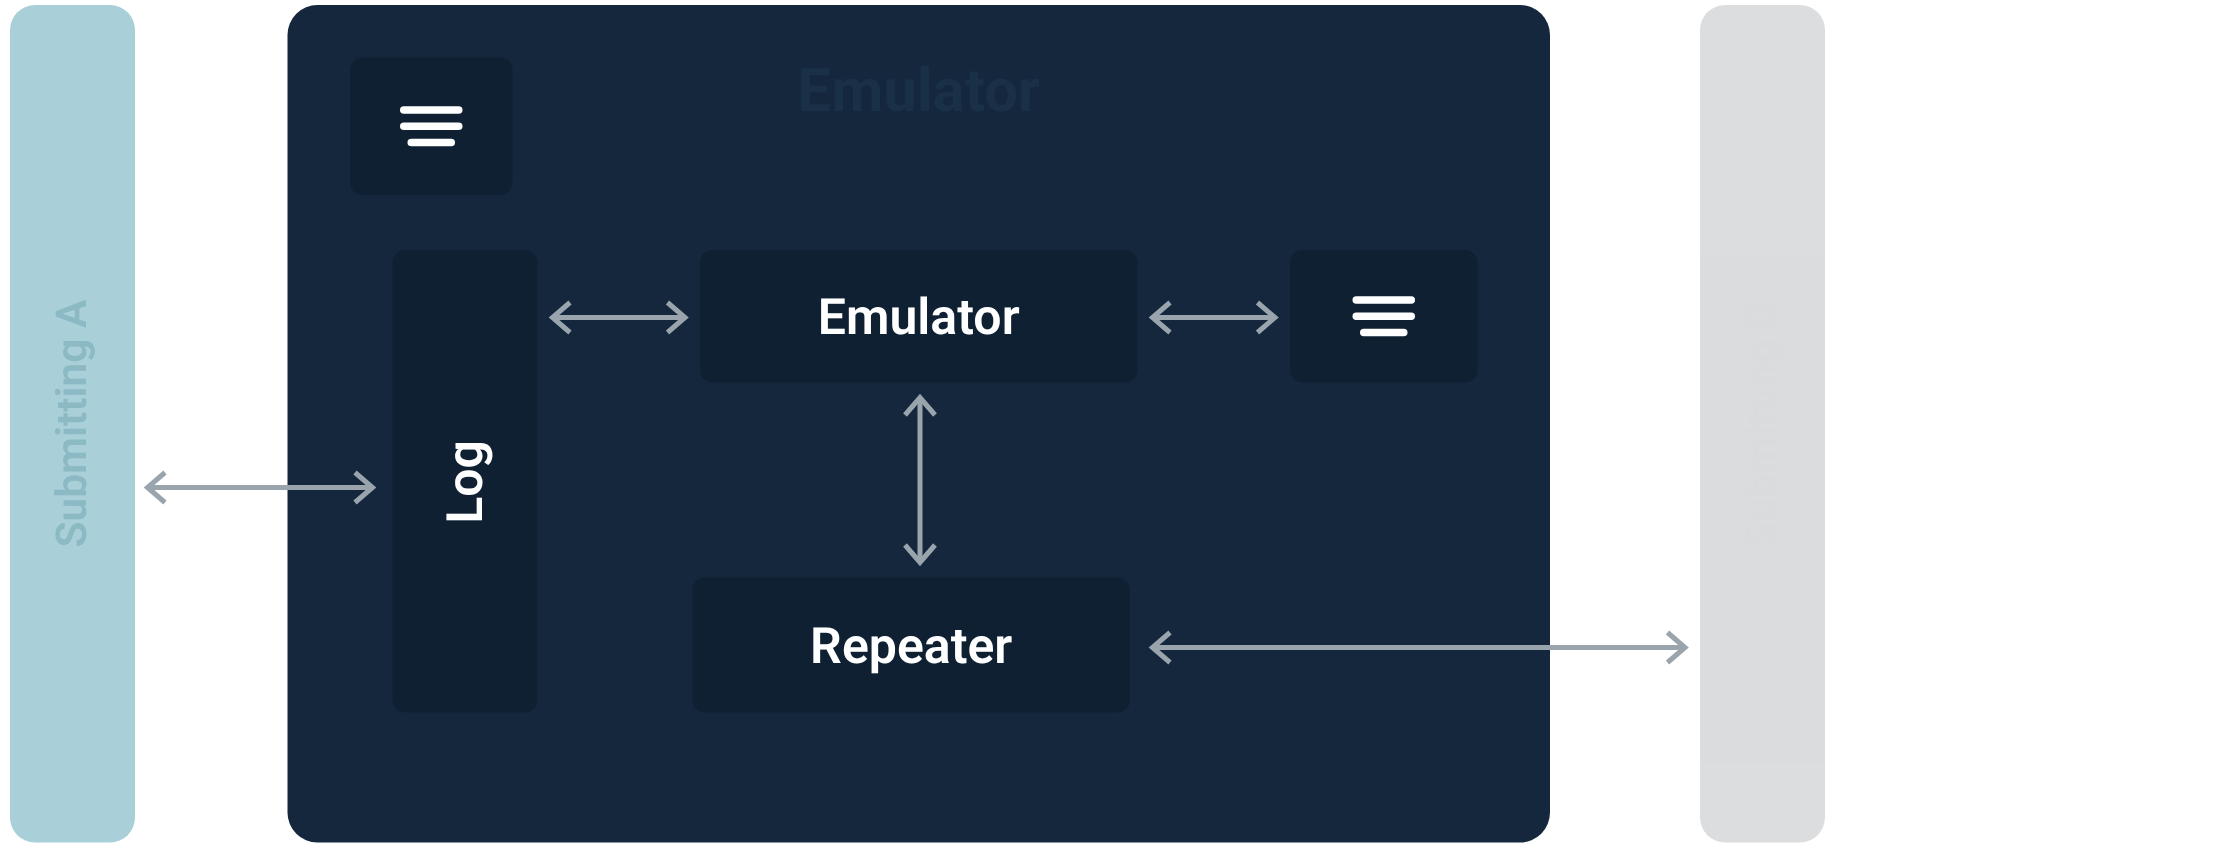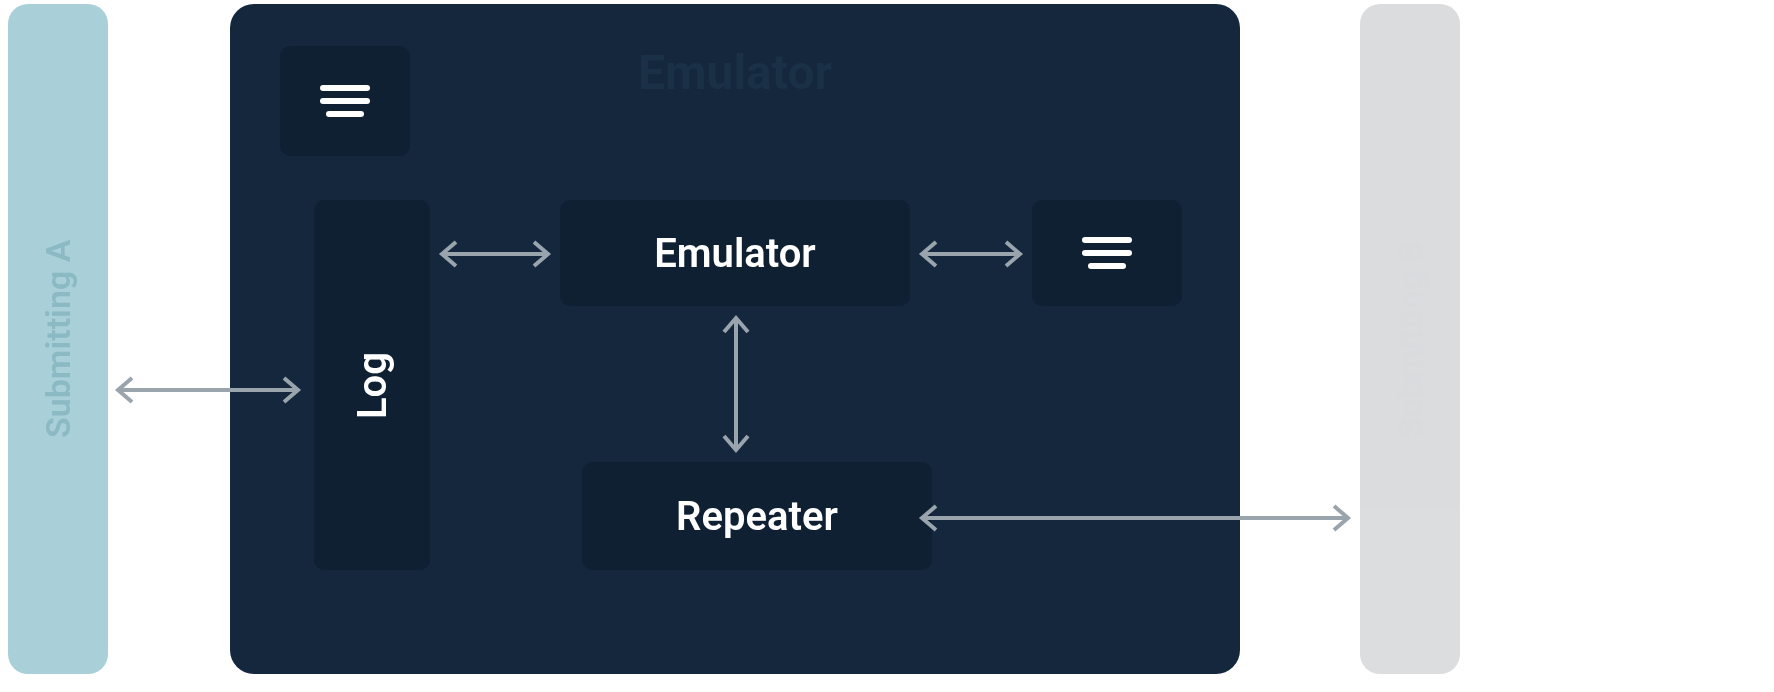--- a/index.html
+++ b/index.html
@@ -115,21 +115,21 @@
     left: 1032px;
     top: 200px;
     width: 150px;
     height: 106px;
     display: flex;
     flex-direction: column;
     gap: 7px;
   }
   
   #repeaterBox {
-    left: 582px;
+    left: 554px;
     top: 462px;
     width: 350px;
     height: 108px;
   }
   
   .arrow {
     position: absolute;
   }
   .arrow line {
     stroke: #9aa4ad;

